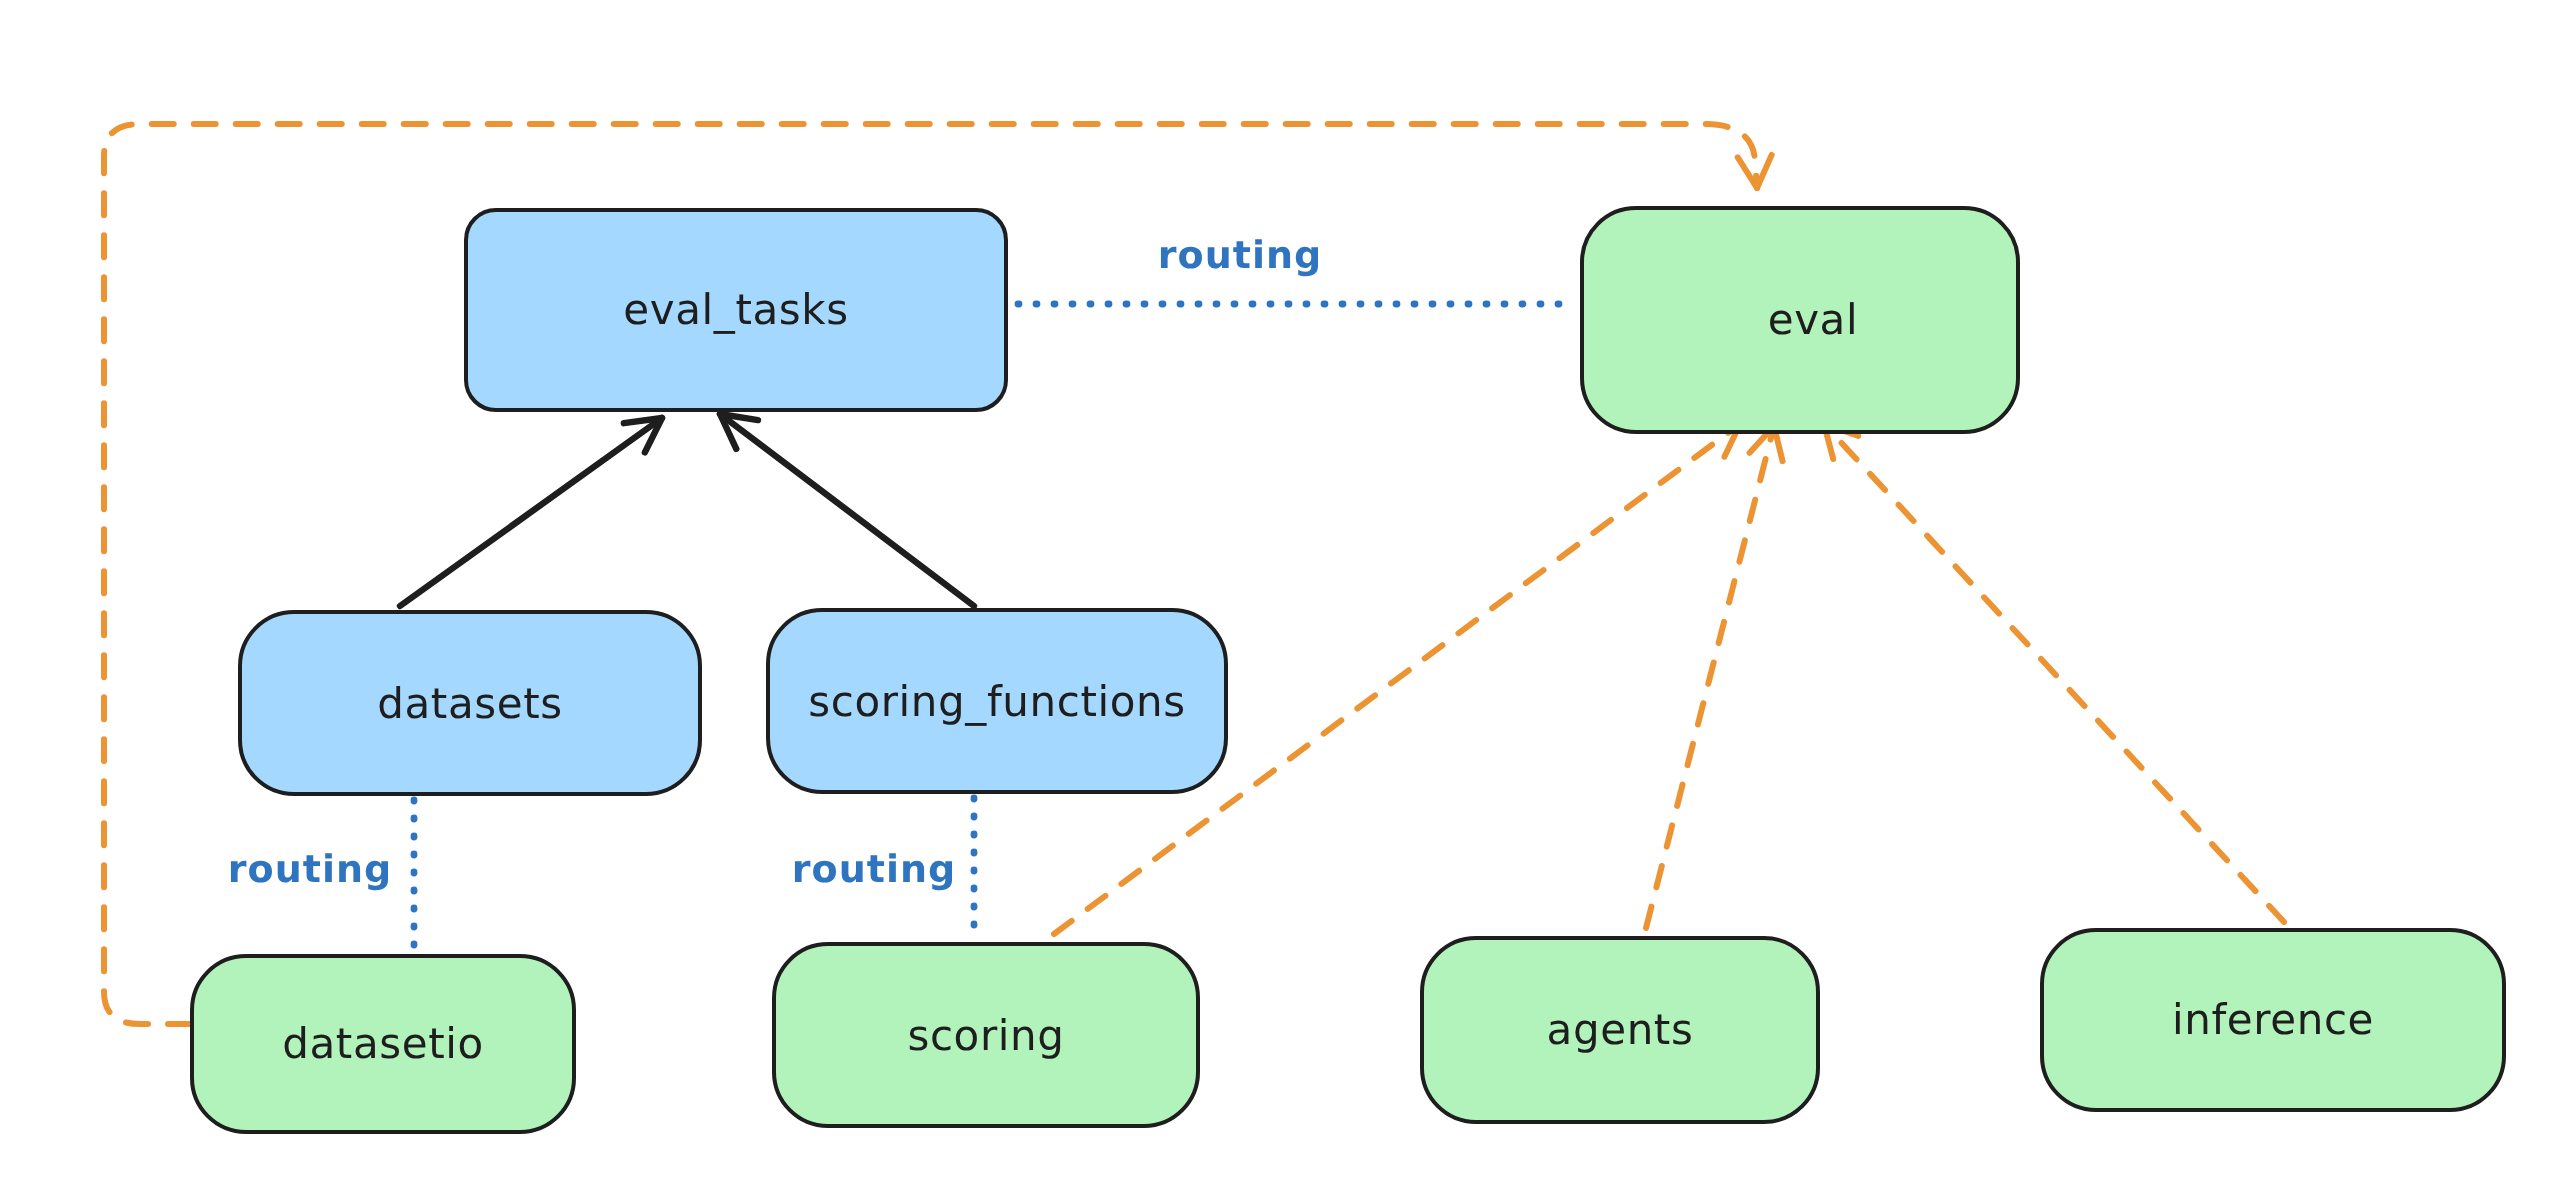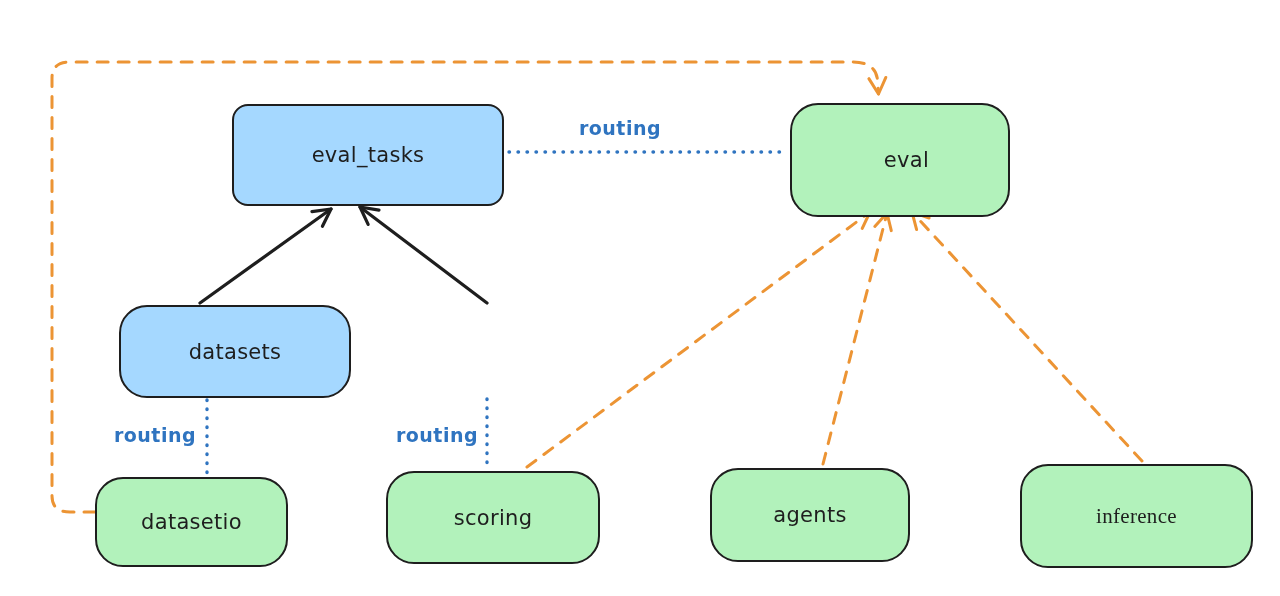--- a/index.html
+++ b/index.html
@@ -75,34 +75,37 @@
   </div>
 
   <div class="node green" style="left:790px;top:103px;width:220px;height:114px;padding-left:13px;">
     <span>eval</span>
   </div>
 
   <div class="node blue" style="left:97px;top:305px;width:232px;height:93px;margin-left:22px;">
     <span>datasets</span>
   </div>
 
+  <div class="node blue" style="left:383px;top:304px;width:231px;height:93px;">
+    <span>scoring_functions</span>
+  </div>
 
   <div class="node green" style="left:95px;top:477px;width:193px;height:90px;">
     <span>datasetio</span>
   </div>
 
   <div class="node green" style="left:386px;top:471px;width:214px;height:93px;">
     <span>scoring</span>
   </div>
 
   <div class="node green" style="left:710px;top:468px;width:200px;height:94px;text-align:center;">
     <span>agents</span>
   </div>
 
-  <div class="node green" style="left:1020px;top:464px;width:233px;height:104px;font-family:Liberation Serif, serif;">
+  <div class="node green" style="left:1020px;top:464px;width:233px;height:92px;">
     <span>inference</span>
   </div>
 
   <div class="edge-label" style="left:575px;top:117px;width:90px;">routing</div>
   <div class="edge-label" style="left:110px;top:424px;width:90px;">routing</div>
   <div class="edge-label" style="left:392px;top:424px;width:90px;">routing</div>
 
 </div>
 
 </body></html>

